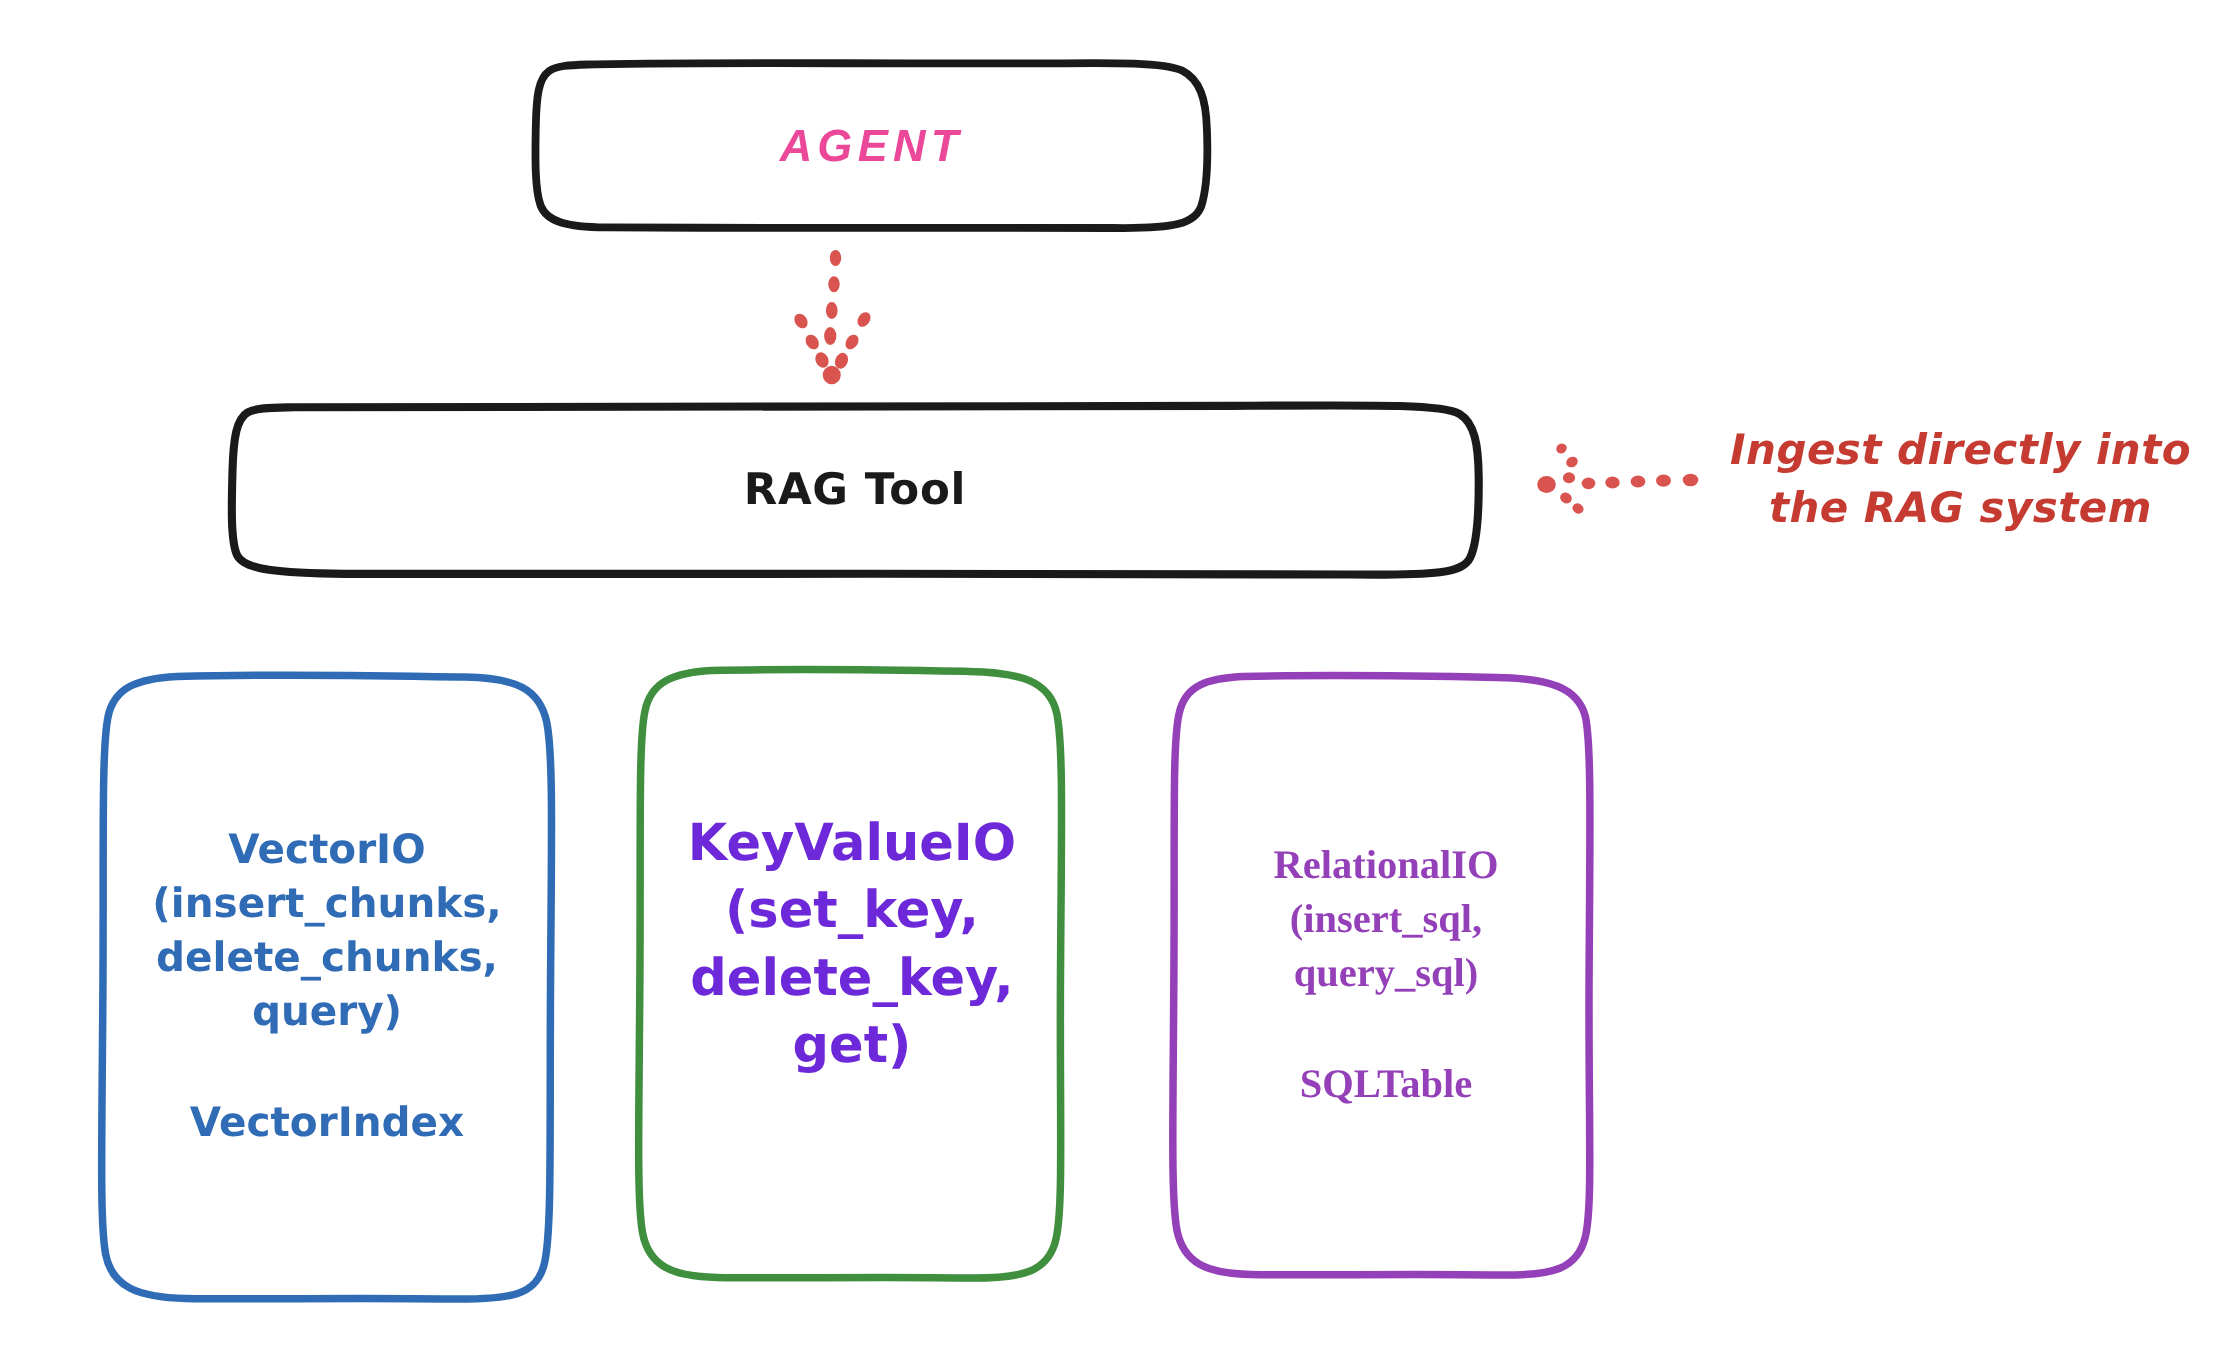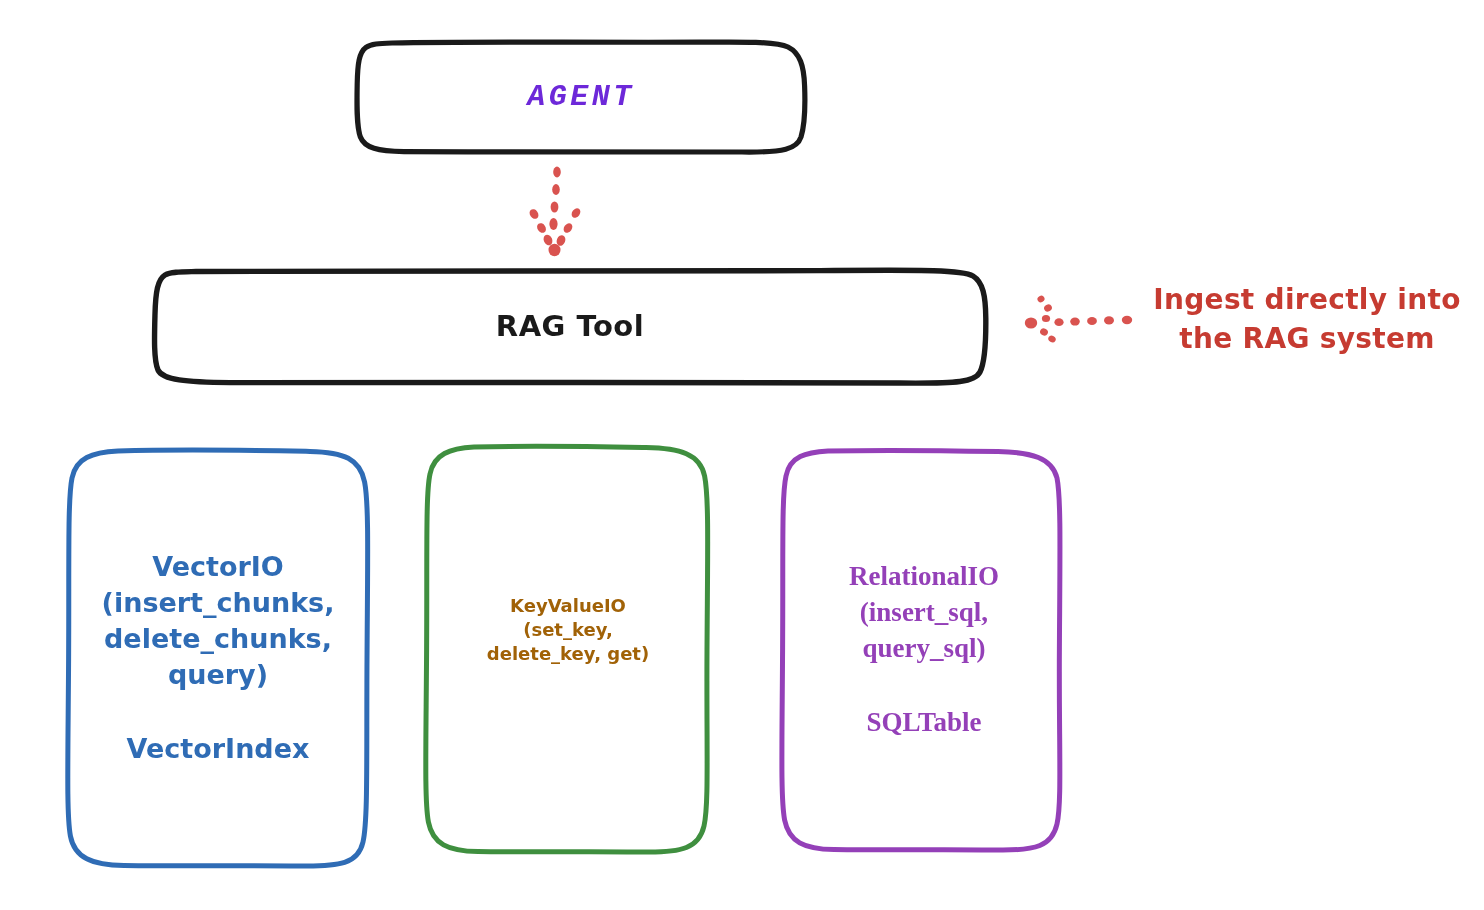--- a/index.html
+++ b/index.html
@@ -23,26 +23,26 @@
   .node-label {
     position: absolute;
     text-align: center;
     line-height: 1.30;
     white-space: pre-line;
     user-select: none;
   }
   #agent-label {
     left: 357px; top: 42px; width: 448px; height: 110px;
     display: flex; align-items: center; justify-content: center;
-    font-family: Liberation Mono, monospace;
+    font-family: Liberation Sans, sans-serif;
     font-style: italic;
     font-weight: 700;
     font-size: 30px;
     letter-spacing: 3.5px;
-    color: #6d28d9;
+    color: #ec4899;
   }
 
   
   #rag-label {
     left: 155px; top: 270px; width: 830px; height: 113px;
     display: flex; align-items: center; justify-content: center;
     font-family: "DejaVu Sans", sans-serif;
     font-weight: 700;
     font-size: 29px;
     letter-spacing: 0.5px;
@@ -67,22 +67,22 @@
   .card-label .gap { display: block; height: 38px; }
   .card-label .idx { display: block; }
 
   #vector-label {
     left: 68px; top: 450px; width: 300px; height: 416px;
     font-size: 27px;
     color: #2f6cb5;
   }
   #keyvalue-label {
     left: 427px; top: 446px; width: 282px; height: 406px;
-    font-size: 18px;
-    color: #a16207;
+    font-size: 34px;
+    color: #6d28d9;
   }
   #relational-label {
     left: 782px; top: 450px; width: 284px; height: 400px;
     font-size: 27px;
     color: #9440b8;
     font-family: Liberation Serif, serif;
   }
 
   
   #annotation-text {
@@ -91,20 +91,21 @@
     width: 330px;
     text-align: center;
     font-family: "DejaVu Sans", sans-serif;
     font-weight: 700;
     font-size: 28px;
     line-height: 1.38;
     letter-spacing: 0.3px;
     color: #c63b31;
     white-space: pre-line;
     user-select: none;
+    font-style: italic;
   }
 </style>
 </head>
 <body>
 
 <svg id="canvas" viewBox="0 0 1484 910" xmlns="http://www.w3.org/2000/svg">
 
   <g>
     <path fill="#ffffff" stroke="#1a1a1a" stroke-width="5.2" stroke-linecap="round" stroke-linejoin="round" d="M 392 43
          C 470 41.2, 560 42.6, 700 42.2

